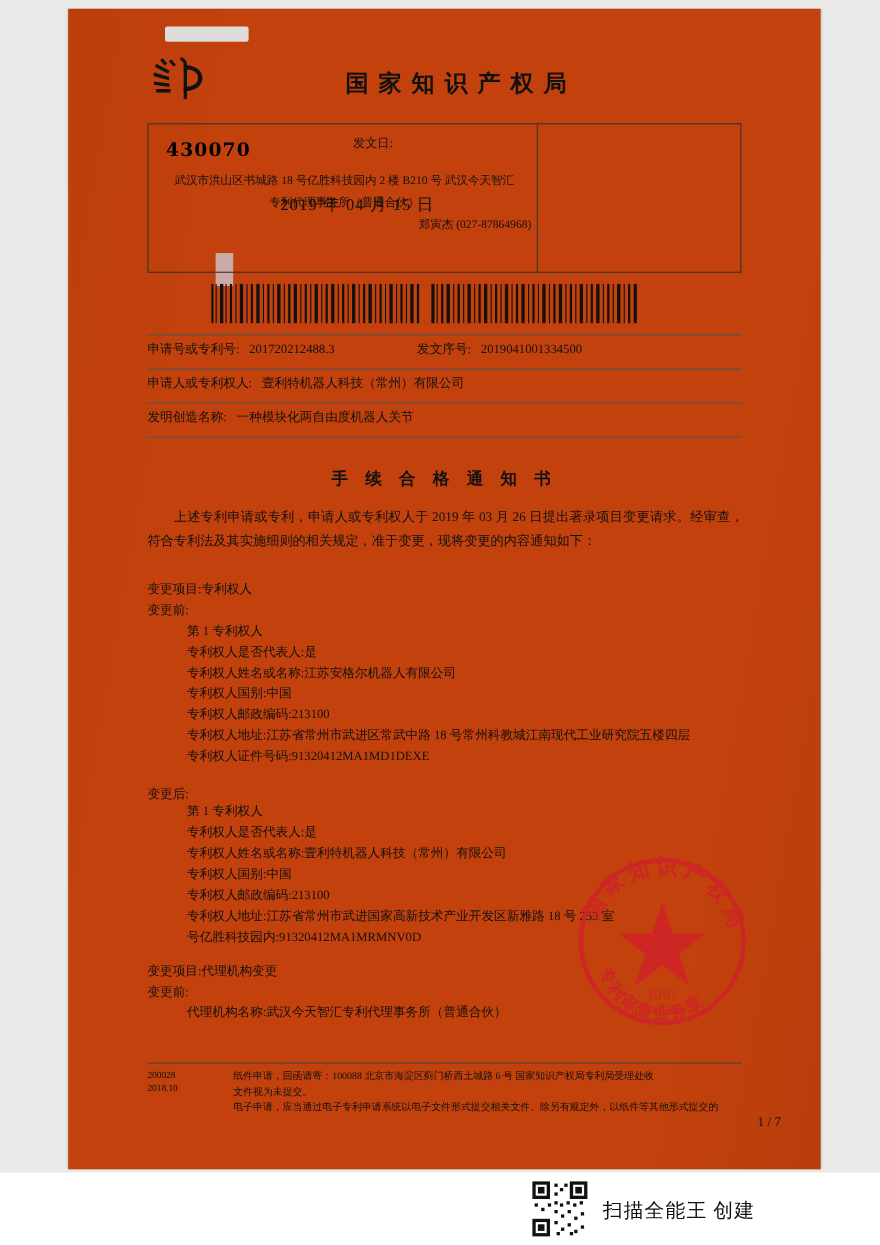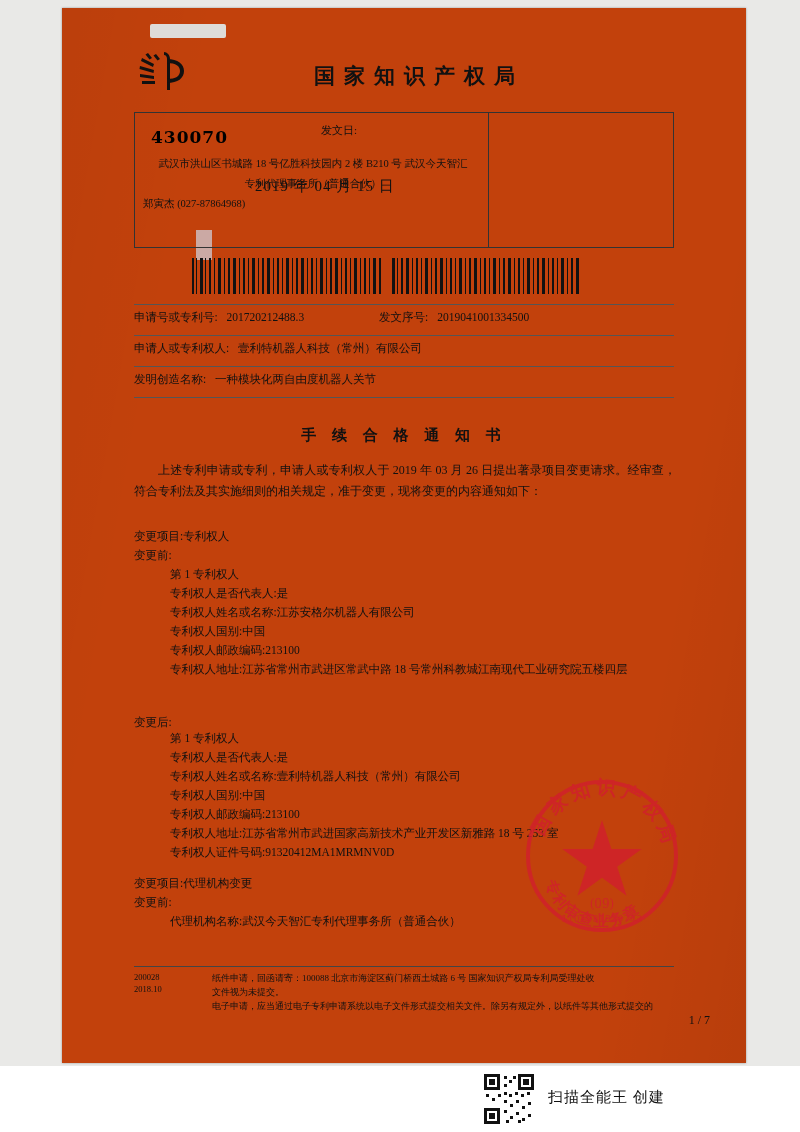--- a/index.html
+++ b/index.html
@@ -31,21 +31,21 @@
     font-size:21px;letter-spacing:9px;font-weight:bold;color:#111;
     font-family:"DejaVu Serif", serif;
   }
 
   
   .topbox{position:absolute;left:72px;top:104px;width:540px;height:136px;border:1px solid #333;box-sizing:border-box;}
   .topbox .vline{position:absolute;left:353px;top:0;width:1px;height:100%;background:#333;}
   .zip{position:absolute;left:16px;top:14px;font-size:17px;font-weight:bold;letter-spacing:1px;font-family:"DejaVu Serif",serif;}
   .addr1{position:absolute;left:8px;top:44px;width:340px;font-size:10.5px;text-align:center;color:#111;}
   .addr2{position:absolute;left:8px;top:64px;width:340px;font-size:10.5px;text-align:center;color:#111;}
-  .addr3{position:absolute;left:8px;top:84px;width:340px;font-size:10.5px;text-align:left;color:#111;}
+  .addr3{position:absolute;left:8px;top:84px;width:340px;font-size:10.5px;text-align:right;color:#111;}
   .issue-label{position:absolute;left:186px;top:10px;font-size:11px;color:#111;}
   .issue-date{position:absolute;left:120px;top:64px;font-size:15px;color:#111;letter-spacing:1px;}
 
   
   .bc{position:absolute;top:250px;height:36px;}
   .bc1{left:130px;width:190px;}
   .bc2{left:330px;width:190px;}
 
   
   .frow{position:absolute;left:72px;width:540px;font-size:11.5px;color:#111;}
@@ -66,21 +66,21 @@
   .fnum{position:absolute;left:72px;top:963px;font-size:8.5px;line-height:12px;color:#111;}
   .ftxt{position:absolute;left:150px;top:963px;width:464px;font-size:9px;line-height:14px;color:#111;}
   .pageno{position:absolute;left:0;top:1005px;width:648px;text-align:right;font-size:12px;color:#111;}
 
   
   .seal{position:absolute;left:460px;top:768px;width:160px;height:160px;}
 
   
   .bottom{position:absolute;left:0;bottom:0;width:800px;height:66px;background:#fff;}
   .qr{position:absolute;left:482px;top:1072px;width:54px;height:54px;}
-  .camscan{position:absolute;left:548px;top:1088px;font-size:15px;color:#111;letter-spacing:1px;}
+  .camscan{position:absolute;left:548px;top:1088px;font-size:18px;color:#111;letter-spacing:1px;}
   .smudge{position:absolute;left:88px;top:16px;width:76px;height:14px;background:#dedcd8;border-radius:2px;}
   .bluemark{position:absolute;left:134px;top:222px;width:16px;height:30px;background:#cfd6e6;opacity:.7;}
 </style>
 </head>
 <body>
 
 <div class="page">
   <div class="content">
 
     <div class="smudge"></div>
@@ -233,29 +233,30 @@
     <div class="para" style="top:452px;text-indent:24px;">上述专利申请或专利，申请人或专利权人于 2019 年 03 月 26 日提出著录项目变更请求。经审查，符合专利法及其实施细则的相关规定，准于变更，现将变更的内容通知如下：</div>
 
     <div class="blk" style="left:72px;top:519px;">变更项目:专利权人</div>
     <div class="blk" style="left:72px;top:538px;">变更前:</div>
     <div class="blk" style="left:108px;top:557px;">第 1 专利权人</div>
     <div class="blk" style="left:108px;top:576px;">专利权人是否代表人:是</div>
     <div class="blk" style="left:108px;top:595px;">专利权人姓名或名称:江苏安格尔机器人有限公司</div>
     <div class="blk" style="left:108px;top:614px;">专利权人国别:中国</div>
     <div class="blk" style="left:108px;top:633px;">专利权人邮政编码:213100</div>
     <div class="blk" style="left:108px;top:652px;">专利权人地址:江苏省常州市武进区常武中路 18 号常州科教城江南现代工业研究院五楼四层</div>
+    <div class="blk" style="left:108px;top:671px;">专利权人证件号码:91320412MA1MD1DEXE</div>
 
     <div class="blk" style="left:72px;top:670px;margin-top:35px;">变更后:</div>
     <div class="blk" style="left:108px;top:721px;">第 1 专利权人</div>
     <div class="blk" style="left:108px;top:740px;">专利权人是否代表人:是</div>
     <div class="blk" style="left:108px;top:759px;">专利权人姓名或名称:壹利特机器人科技（常州）有限公司</div>
     <div class="blk" style="left:108px;top:778px;">专利权人国别:中国</div>
     <div class="blk" style="left:108px;top:797px;">专利权人邮政编码:213100</div>
     <div class="blk" style="left:108px;top:816px;">专利权人地址:江苏省常州市武进国家高新技术产业开发区新雅路 18 号 253 室</div>
-    <div class="blk" style="left:108px;top:835px;">专利权人证件号码:91320412MA1MRMNV0D</div>
+    <div class="blk" style="left:108px;top:835px;">号亿胜科技园内:91320412MA1MRMNV0D</div>
 
     <div class="blk" style="left:72px;top:866px;">变更项目:代理机构变更</div>
     <div class="blk" style="left:72px;top:885px;">变更前:</div>
     <div class="blk" style="left:108px;top:904px;">代理机构名称:武汉今天智汇专利代理事务所（普通合伙）</div>
 
     <div class="seal">
       <svg width="160" height="160" viewBox="0 0 160 160">
         <g opacity="0.88">
           <circle cx="80" cy="80" r="74" fill="none" stroke="#d0222a" stroke-width="4"></circle>
           <path id="sealTop" d="M 18 80 A 62 62 0 0 1 142 80" fill="none"></path>

